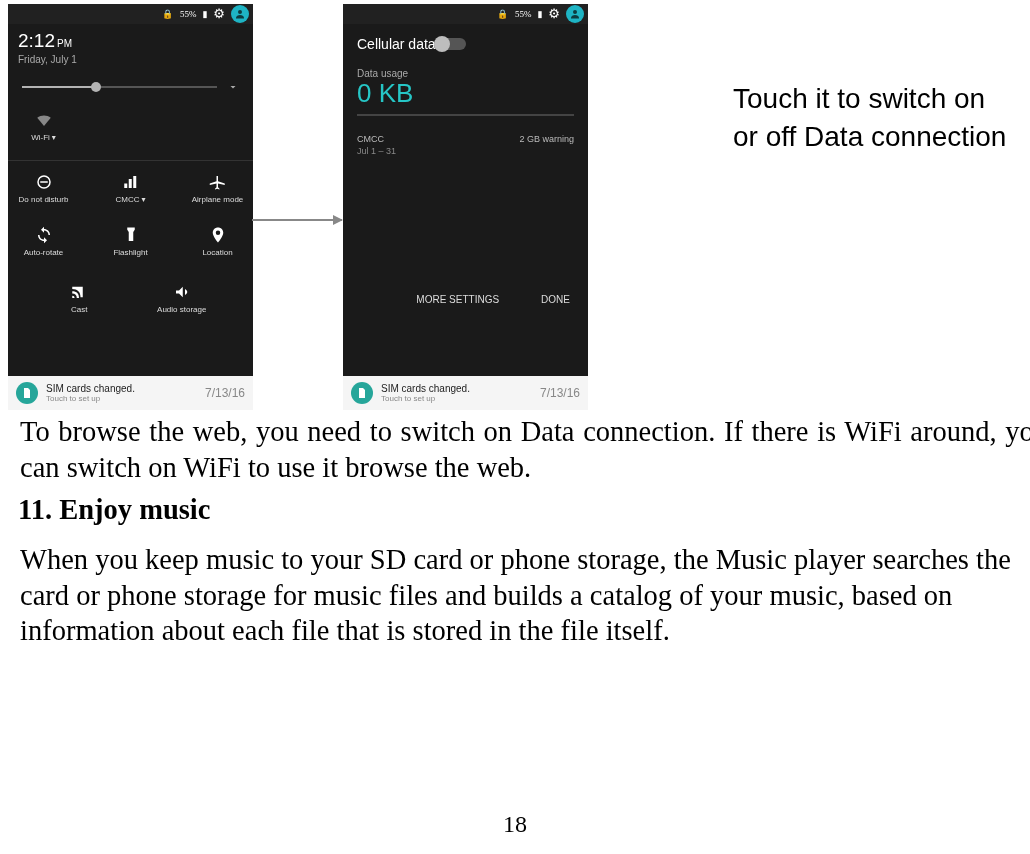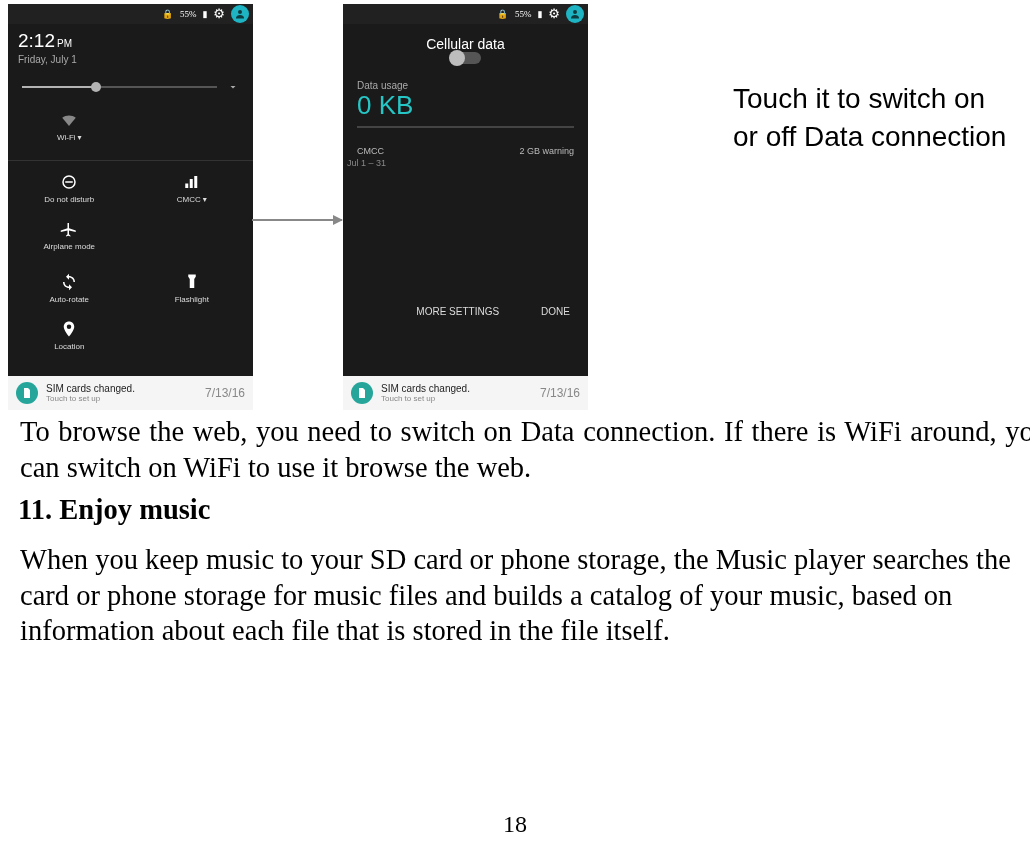--- a/index.html
+++ b/index.html
@@ -61,22 +61,22 @@
     position: absolute; left: 0; top: 0; height: 100%; width: 38%;
     background: #b3b3b3;
   }
   .brightness-thumb {
     position: absolute; left: 38%; top: 50%; transform: translate(-50%,-50%);
     width: 10px; height: 10px; border-radius: 50%; background: #b3b3b3;
   }
   .chevron { width: 12px; height: 12px; }
   .tiles-grid {
     display: grid;
-    grid-template-columns: repeat(2, 1fr);
-    gap: 0;
+    grid-template-columns: repeat(3, 1fr);
+    gap: 16px;
     padding: 0 0 6px 0;
   }
   .tile {
     display: flex; flex-direction: column; align-items: center;
     padding: 8px 2px; gap: 4px;
   }
   .tile-icon { width: 18px; height: 18px; display:flex; align-items:center; justify-content:center; }
   .tile-icon svg { width: 18px; height: 18px; }
   .tile-label { font-family: sans-serif; font-size: 8px; color: #ddd; text-align: center; }
   .tile-caret { display: inline-block; margin-left: 2px; }
@@ -102,41 +102,40 @@
   .notif-sim-icon svg { width: 12px; height: 12px; }
   .notif-texts { flex: 1; }
   .notif-title { font-family: sans-serif; font-size: 10px; color: #222; }
   .notif-sub { font-family: sans-serif; font-size: 8px; color: #888; }
   .notif-date { font-family: sans-serif; font-size: 12px; color: #888; }
 
   
   .cell-header {
     display: flex; align-items: center; 
     padding: 12px 14px;
-    flex-direction: column;
   }
   .cell-title { font-family: sans-serif; color: #fff; font-size: 14px; font-weight: 500; }
   .toggle {
     width: 30px; height: 12px; background: #555; border-radius: 10px; position: relative;
   }
   .toggle-thumb {
     position: absolute; left: -2px; top: 50%; transform: translateY(-50%);
     width: 16px; height: 16px; border-radius: 50%; background: #bdbdbd;
   }
   .usage-box { padding: 4px 14px 10px 14px; }
   .usage-label { font-family: sans-serif; font-size: 10px; color: #aaa; }
   .usage-val { font-family: sans-serif; font-size: 26px; color: #26c6c6; font-weight: 300; line-height: 1.1; }
   .usage-bar {
     height: 2px; background: #444; margin-top: 6px; position: relative;
   }
   .carrier-row {
     display: flex; justify-content: space-between;
     font-family: sans-serif; font-size: 9px; color: #bbb; padding: 8px 14px 0 14px;
   }
-  .range-row { font-family: sans-serif; font-size: 9px; color: #888; padding: 2px 14px 0 4px; }
+  .range-row { font-family: sans-serif; font-size: 9px; color: #888; padding: 2px 14px 0 14px; }
   .actions-row {
     display: flex; justify-content: flex-end; gap: 42px;
     padding: 14px 18px;
     font-family: sans-serif; font-size: 10px; color: #ddd;
     margin-top: 124px;
   }
 
   .arrow-anno {
     position: absolute;
     left: 252px; top: 219px;

